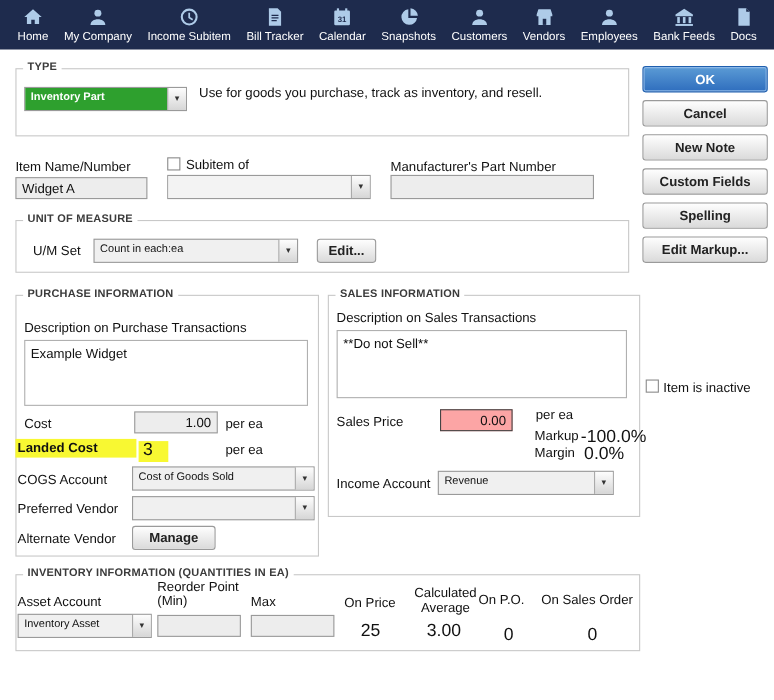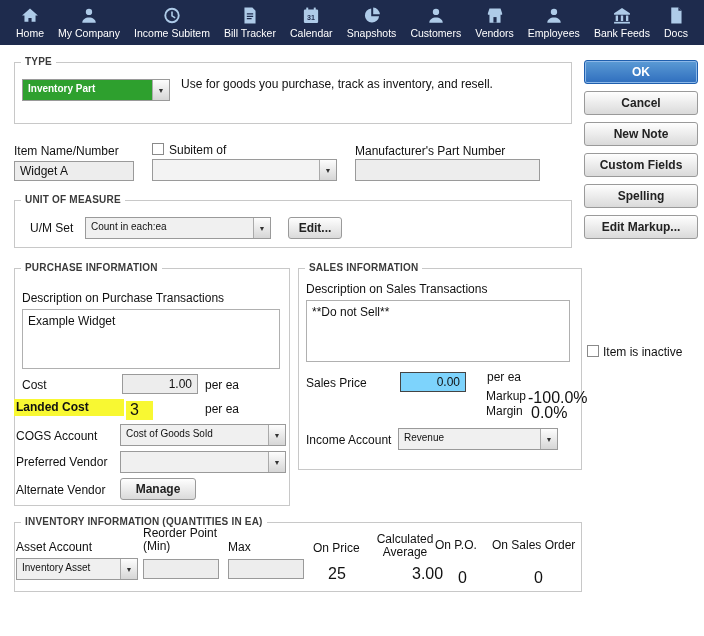--- a/index.html
+++ b/index.html
@@ -22,21 +22,21 @@
   .gbox-legend { position:absolute; top:-7px; left:6px; background:#ffffff; padding:0 4px;
                  font-size:10px; font-weight:bold; color:#3b3b3b; letter-spacing:.2px; white-space:nowrap; }
 
   
   .lbl { position:absolute; font-size:12px; color:#111; white-space:nowrap; }
   .lbl.wrap { white-space:normal; line-height:13px; }
   .val { position:absolute; font-size:16px; color:#111; }
 
   .tbx { position:absolute; border:1px solid #9a9a9a; background:#ededed; font-size:12px;
          padding:2px 5px; font-family:inherit; color:#111; }
-  .tbx.white { background:#7dd3fc; border:1px solid #444; text-align:right; }
+  .tbx.white { background:#fca5a5; border:1px solid #444; text-align:right; }
   .tbx.right { text-align:right; }
 
   textarea.tarea { position:absolute; border:1px solid #b0b0b0; background:#fff; resize:none;
          font-family:inherit; font-size:12px; padding:4px 5px; color:#111; }
 
   .dd { position:absolute; display:flex; height:22px; border:1px solid #9a9a9a; background:#f0f0f0; }
   .dd-text { flex:1; font-size:10px; padding:3px 5px; overflow:hidden; white-space:nowrap; color:#111; }
   .dd-btn { width:17px; border-left:1px solid #aaa; background:linear-gradient(#fdfdfd,#d6d6d6);
             display:flex; align-items:center; justify-content:center; font-size:7px; color:#333; cursor:pointer; }
   .dd.green .dd-text { background:#2ea02e; color:#fff; font-weight:bold; }
@@ -273,21 +273,21 @@
   <div class="lbl wrap" style="left:143px;top:527px;width:78px">Reorder Point (Min)</div>
   <input class="tbx" style="left: 143px; top: 559px; width: 76px; height: 20px;" value="">
 
   <div class="lbl" style="left:228px;top:540px">Max</div>
   <input class="tbx" style="left: 228px; top: 559px; width: 76px; height: 20px;" value="">
 
   <div class="lbl" style="left:313px;top:541px">On Price</div>
   <div class="val" style="left:328px;top:565px">25</div>
 
   <div class="lbl wrap" style="left:374px;top:533px;width:62px;text-align:center">Calculated Average</div>
-  <div class="val" style="left:412px;top:565px">3.00</div>
+  <div class="val" style="left:388px;top:565px">3.00</div>
 
   <div class="lbl" style="left:435px;top:538px">On P.O.</div>
   <div class="val" style="left:458px;top:569px">0</div>
 
   <div class="lbl" style="left:492px;top:538px">On Sales Order</div>
   <div class="val" style="left:534px;top:569px">0</div>
 
 </div>
 
 </body></html>

